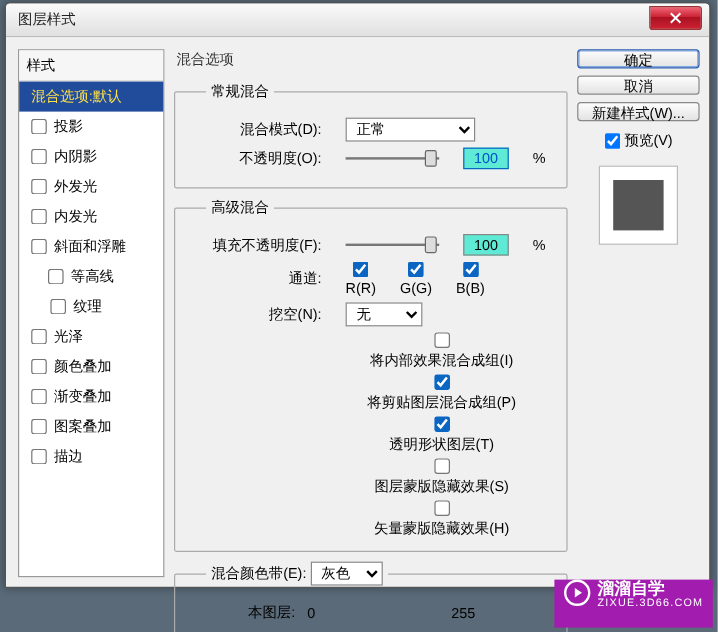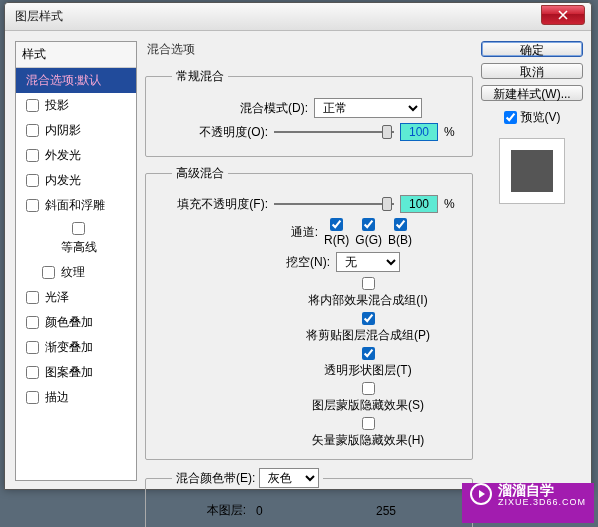--- a/index.html
+++ b/index.html
@@ -10,28 +10,28 @@
 .titlebar .title { color: #222; }
 .close-btn { position: absolute; right: 6px; top: 2px; width: 44px; height: 20px; background: linear-gradient(#e67,#c23 45%,#a12 46%,#c23); border: 1px solid #933; border-radius: 0 3px 3px 3px; color: #fff; display:flex; align-items:center; justify-content:center; cursor:pointer; }
 .close-btn svg { width:10px; height:10px; }
 
 .body { display: flex; padding: 10px 8px 8px 10px; gap: 8px; height: calc(100% - 28px); }
 
 .styles-col { width: 122px; border: 1px solid #999; background: #fff; }
 .styles-head { padding: 4px 6px; border-bottom: 1px solid #ccc; background:#f6f6f6; }
 .style-list { list-style:none; }
 .style-list li { padding: 4px 6px 4px 10px; border-bottom: 0; cursor:pointer; display:flex; align-items:center; gap:4px; }
-.style-list li.sel { background:#214b9b; color:#f9a8d4; }
+.style-list li.sel { background:#214b9b; color:#fde047; }
 .style-list li input { margin-right:2px; }
 
 .mid-col { flex:1; display:flex; flex-direction:column; gap:8px; }
 .mid-title { padding: 0 2px 2px 2px; color:#333; }
 fieldset { border:1px solid #aaa; border-radius:2px; padding:8px 10px 10px 26px; }
 legend { padding: 0 4px; }
-.row { display:flex; align-items:center; margin:5px 0; gap:6px;justify-content:center; }
+.row { display:flex; align-items:center; margin:5px 0; gap:20px; }
 .lbl { width: 96px; text-align:right; }
 select { border:1px solid #888; background:#fff; height:20px; padding:0 4px; }
 select.blend { width:108px; }
 select.knock { width:64px; }
 select.blendif { width:60px; }
 .slider { flex:1; height:18px; position:relative; }
 .slider .track { position:absolute; left:0; right:0; top:8px; height:2px; background:#777; }
 .slider .thumb { position:absolute; top:2px; width:10px; height:14px; background:#ddd; border:1px solid #666; border-radius:2px; }
 .numbox { width:38px; height:18px; border:1px solid #0a66c2; background:#5eead4; text-align:center; color:#0052cc; }
 .numbox.plain { border-color:#888; color:#000; }
@@ -98,21 +98,21 @@
             <span>外发光</span>
           </li>
           <li>
             <input type="checkbox" style="">
             <span>内发光</span>
           </li>
           <li>
             <input type="checkbox" style="">
             <span>斜面和浮雕</span>
           </li>
-          <li style="padding-left: 12px; flex-direction: column;">
+          <li style="padding-left: 24px;">
             <input type="checkbox" style="">
             <span>等高线</span>
           </li>
           <li style="padding-left: 26px;">
             <input type="checkbox" style="">
             <span>纹理</span>
           </li>
           <li>
             <input type="checkbox" style="">
             <span>光泽</span>

